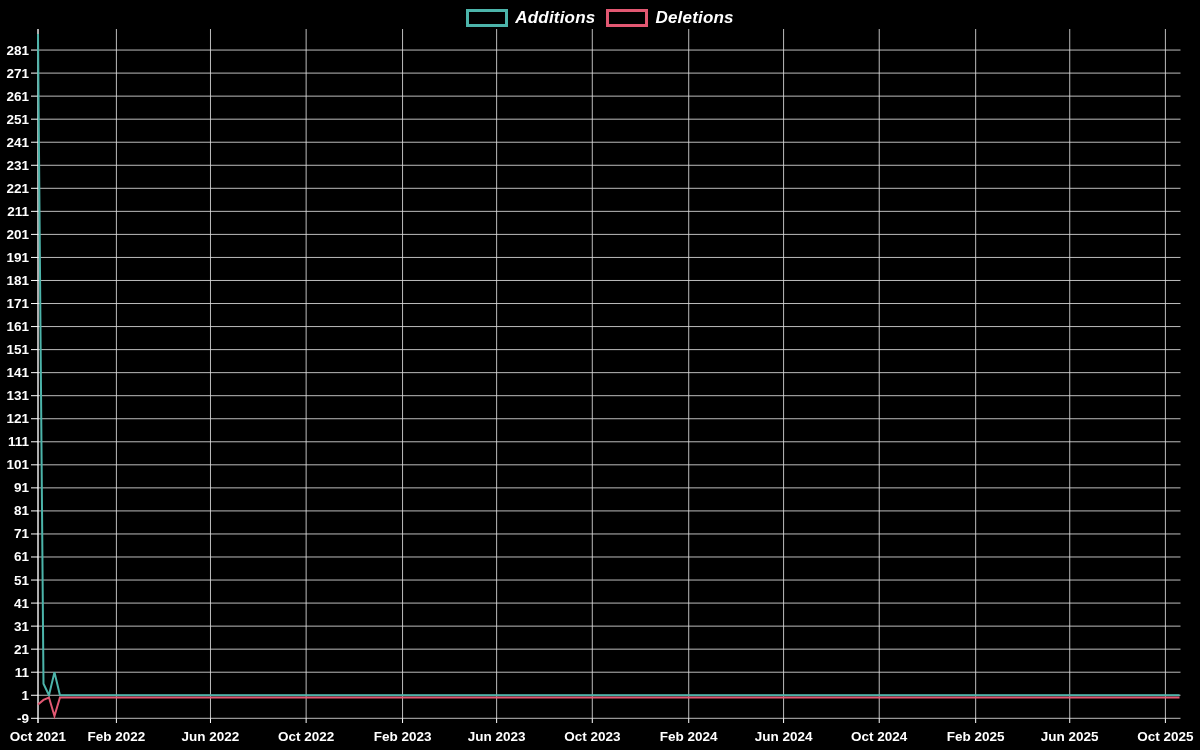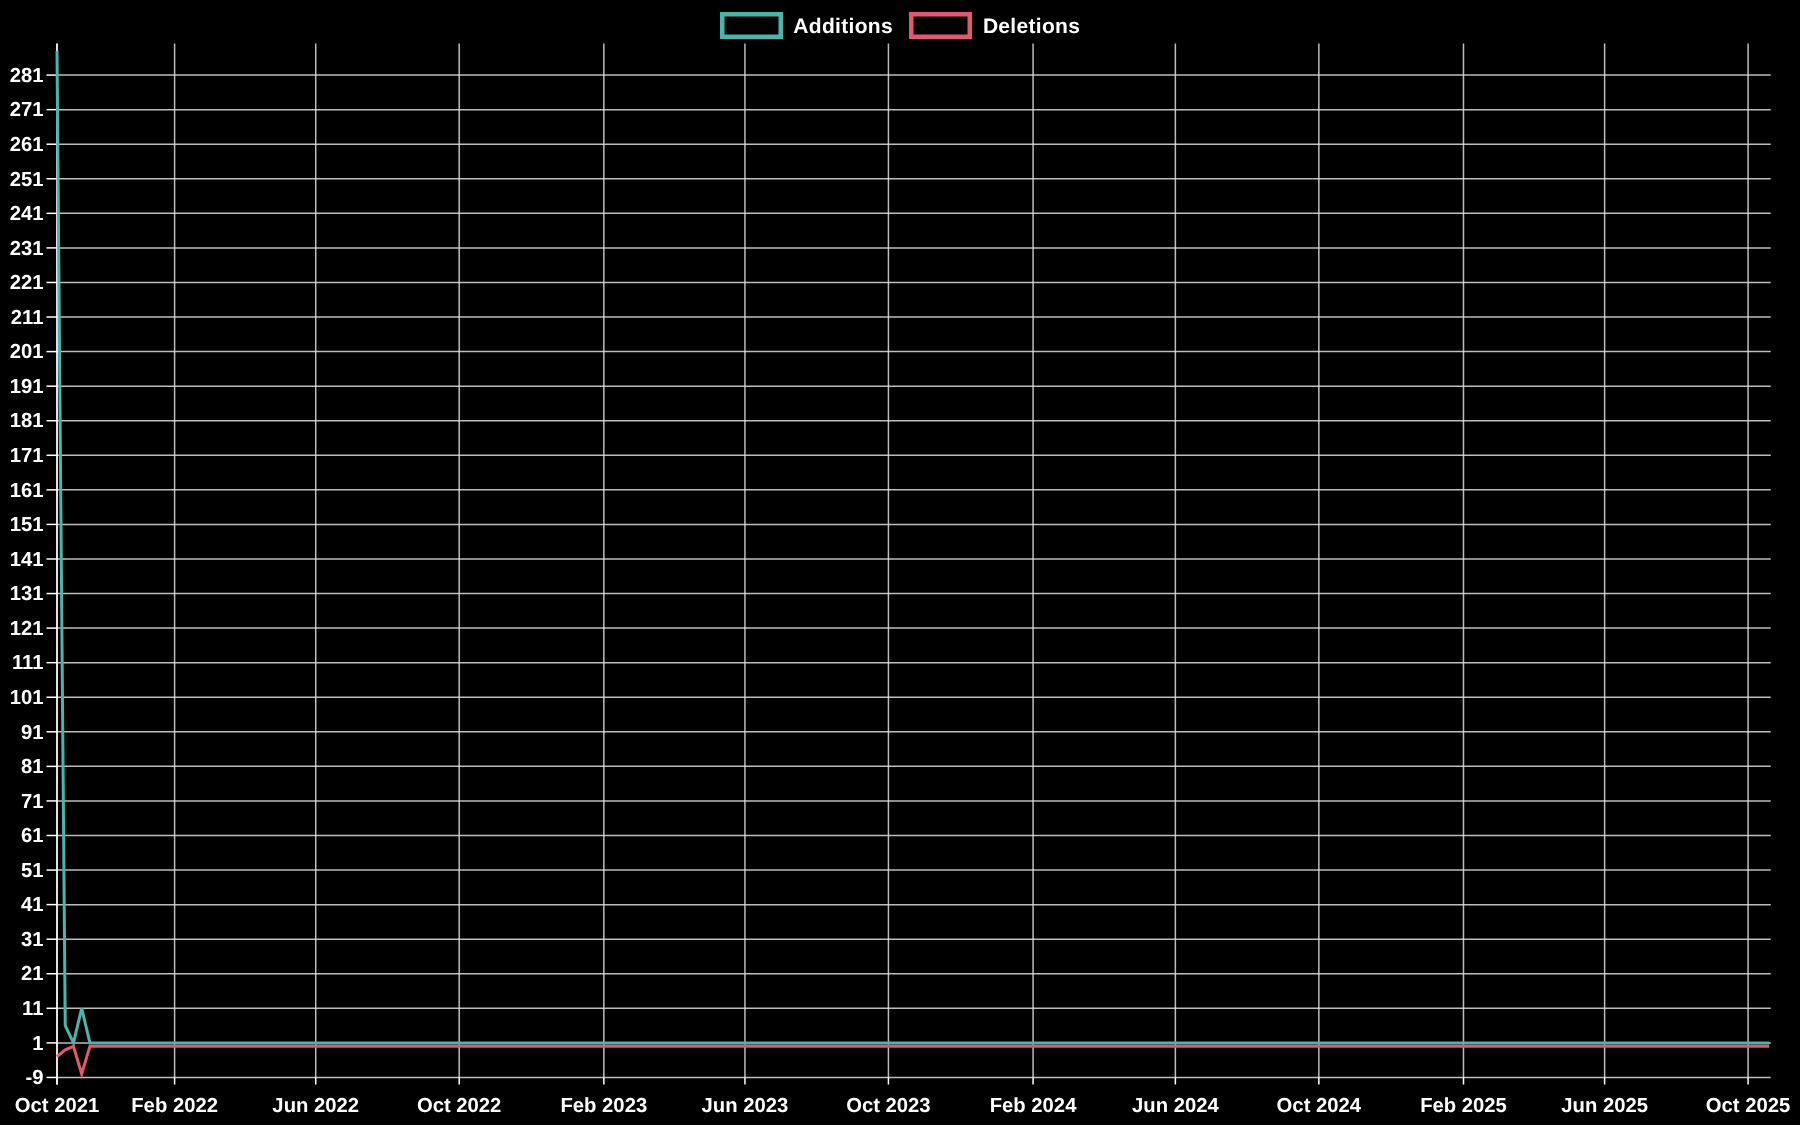--- a/index.html
+++ b/index.html
@@ -2,21 +2,21 @@
 <html><head>
 <meta charset="utf-8">
 <style>
   html,body{margin:0;padding:0;background:#000;}
   body{width:1200px;height:750px;overflow:hidden;font-family:"Liberation Sans",sans-serif;}
   .stage{position:relative;width:1200px;height:750px;background:#000;}
   .legend{position:absolute;top:8px;left:0;width:100%;display:flex;justify-content:center;
           align-items:center;gap:11px;z-index:2;}
   .legend-item{display:flex;align-items:center;gap:7px;}
   .swatch{width:36px;height:12px;border:3px solid #fff;background:#000;display:inline-block;}
-  .legend-label{color:#fff;font-size:14px;font-weight:700;letter-spacing:0.2px;}
+  .legend-label{color:#fff;font-size:17px;font-weight:700;letter-spacing:0.2px;font-style:italic;}
   svg{position:absolute;left:0;top:0;}
   .grid{stroke:#dedede;stroke-width:1;opacity:0.85;}
   .axis{stroke:#ffffff;stroke-width:1;}
   .tick{stroke:#ffffff;stroke-width:1;}
   .ylab,.xlab{fill:#ffffff;font-family:"Liberation Sans",sans-serif;
               font-size:13.5px;font-weight:700;}
   .series{fill:none;stroke-width:2;stroke-linejoin:miter;stroke-linecap:butt;}
 </style>
 </head>
 <body>

